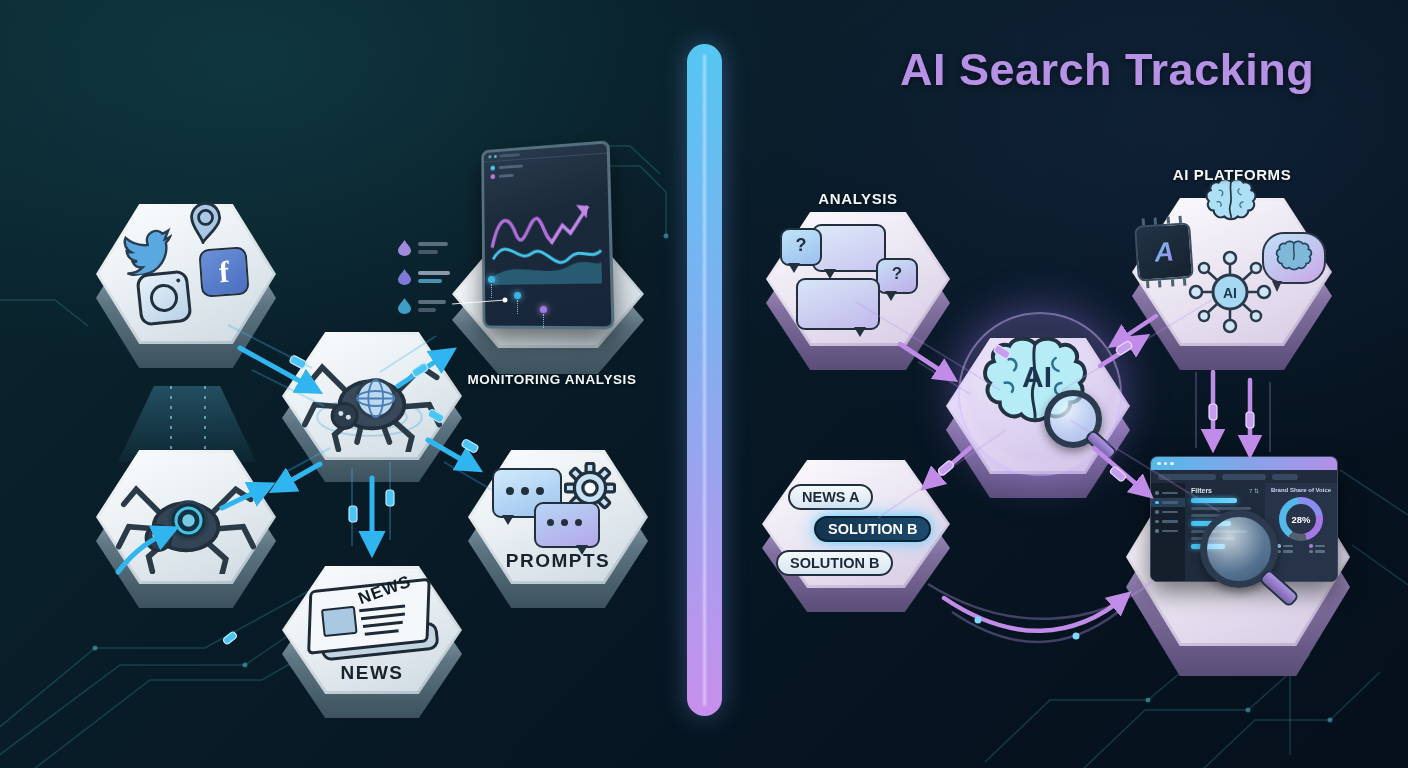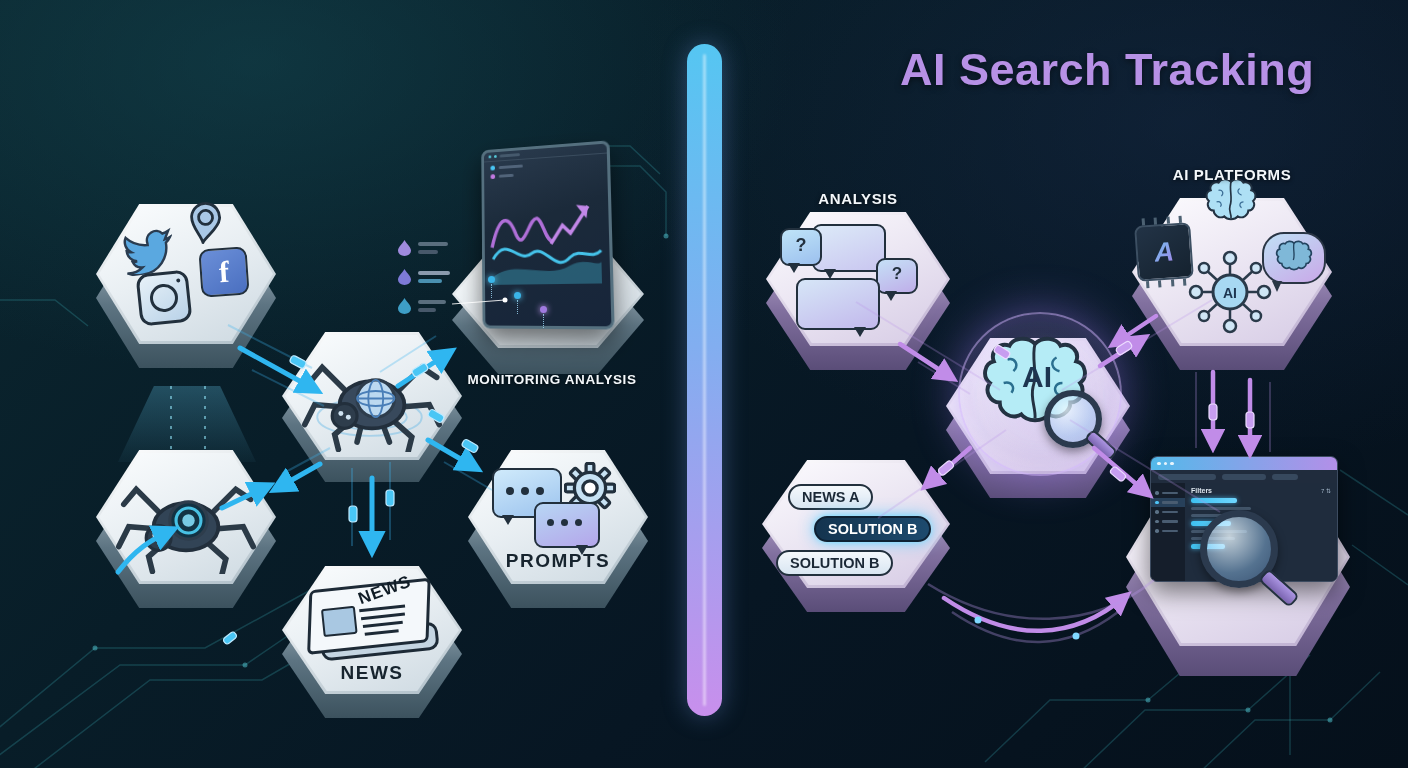--- a/index.html
+++ b/index.html
@@ -521,20 +521,46 @@
             <span class="meta">7 ⇅</span>
           </div>
           <i class="fbar blue" style="display:block;width:46px"></i>
           <i class="fbar gray" style="display:block;width:60px"></i>
           <i class="fbar gray" style="display:block;width:50px"></i>
           <i class="fbar blue" style="display:block;width:40px"></i>
           <i class="fbar gray" style="display:block;width:56px"></i>
           <i class="fbar gray" style="display:block;width:44px"></i>
           <i class="fbar blue" style="display:block;width:34px"></i>
         </div>
+        <div class="w-right">
+          <div class="r-title">Brand Share of Voice</div>
+          <div class="donut">
+            <div class="hole">28%</div>
+          </div>
+          <div class="r-leg">
+            <span class="li">
+                <i style="background:#8fd0f0"></i>
+                <b></b>
+              </span>
+            <span class="li">
+                <i style="background:#a07ae0"></i>
+                <b></b>
+              </span>
+          </div>
+          <div class="r-leg" style="margin-top:2px">
+            <span class="li">
+                <i style="background:#6a7a8e"></i>
+                <b></b>
+              </span>
+            <span class="li">
+                <i style="background:#6a7a8e"></i>
+                <b></b>
+              </span>
+          </div>
+        </div>
       </div>
     </div>
     <div class="mag" style="left:74px;top:42px">
       <div class="glass" style="width:64px;height:64px;border-width:7px"></div>
       <i class="handle" style="width:38px;height:12px;right:-22px;bottom:-8px"></i>
     </div>
   </div>
 
   <svg class="layer" width="1408" height="768" style="z-index:6">
     <defs>

